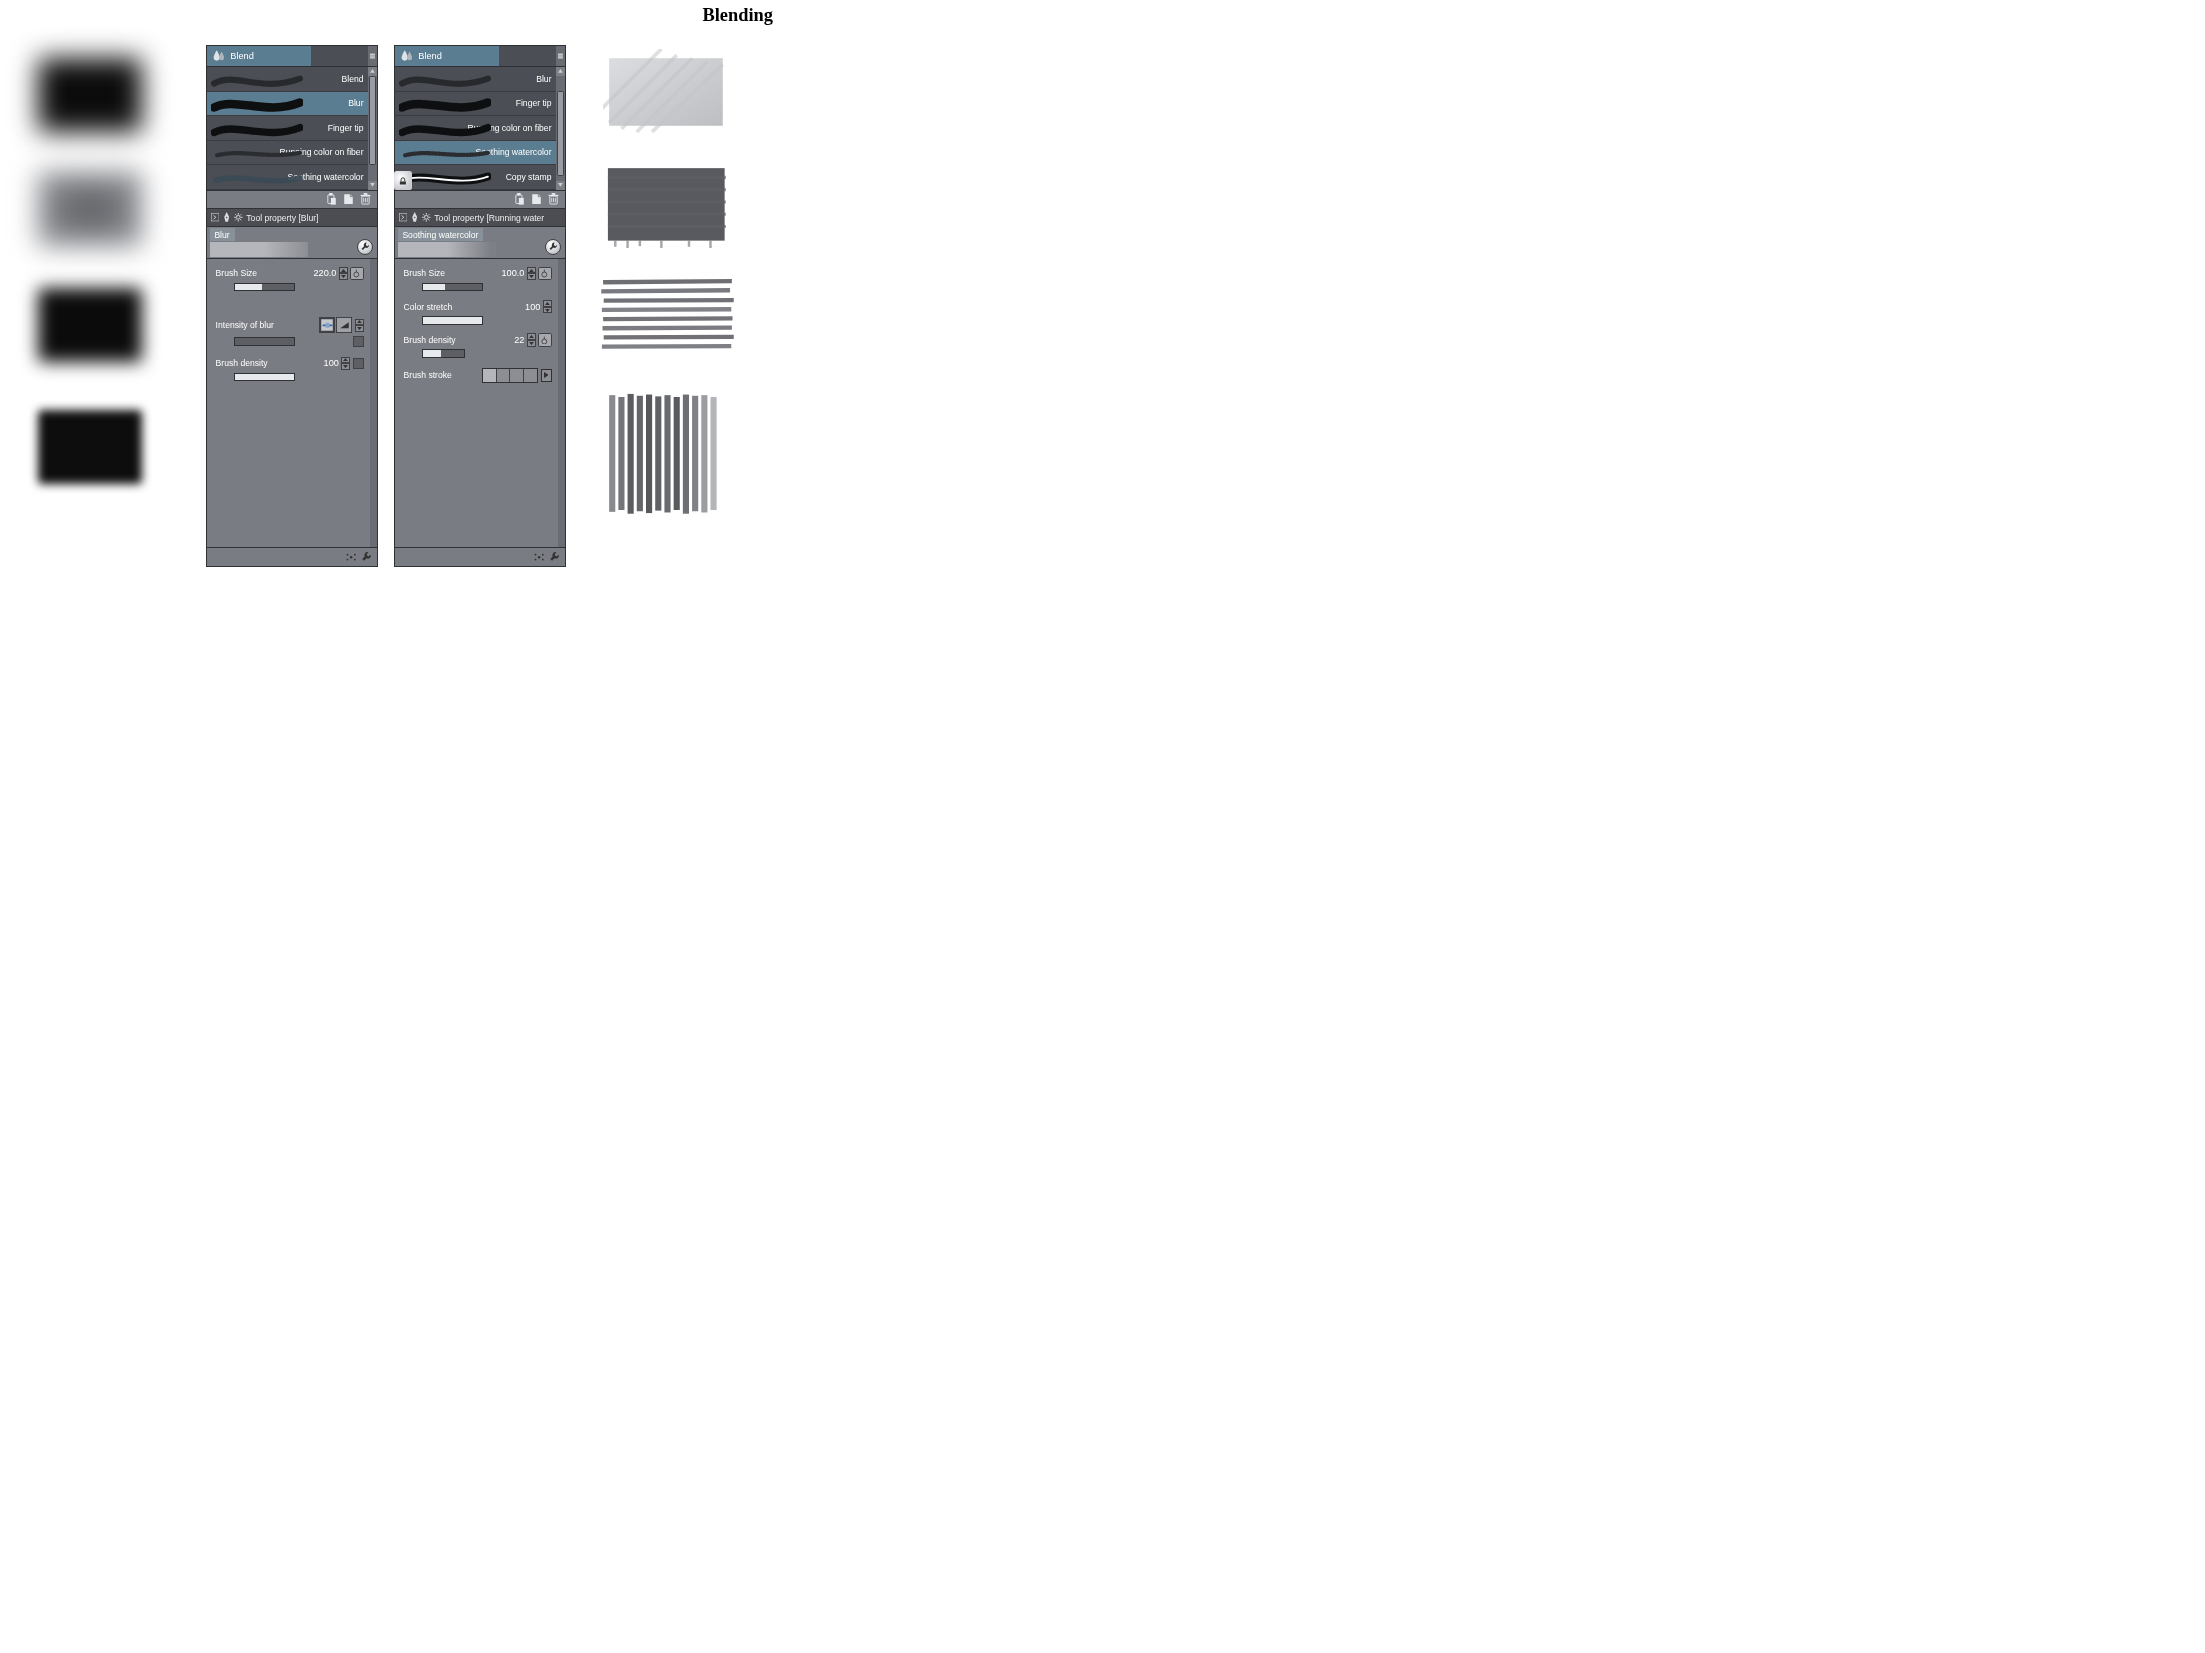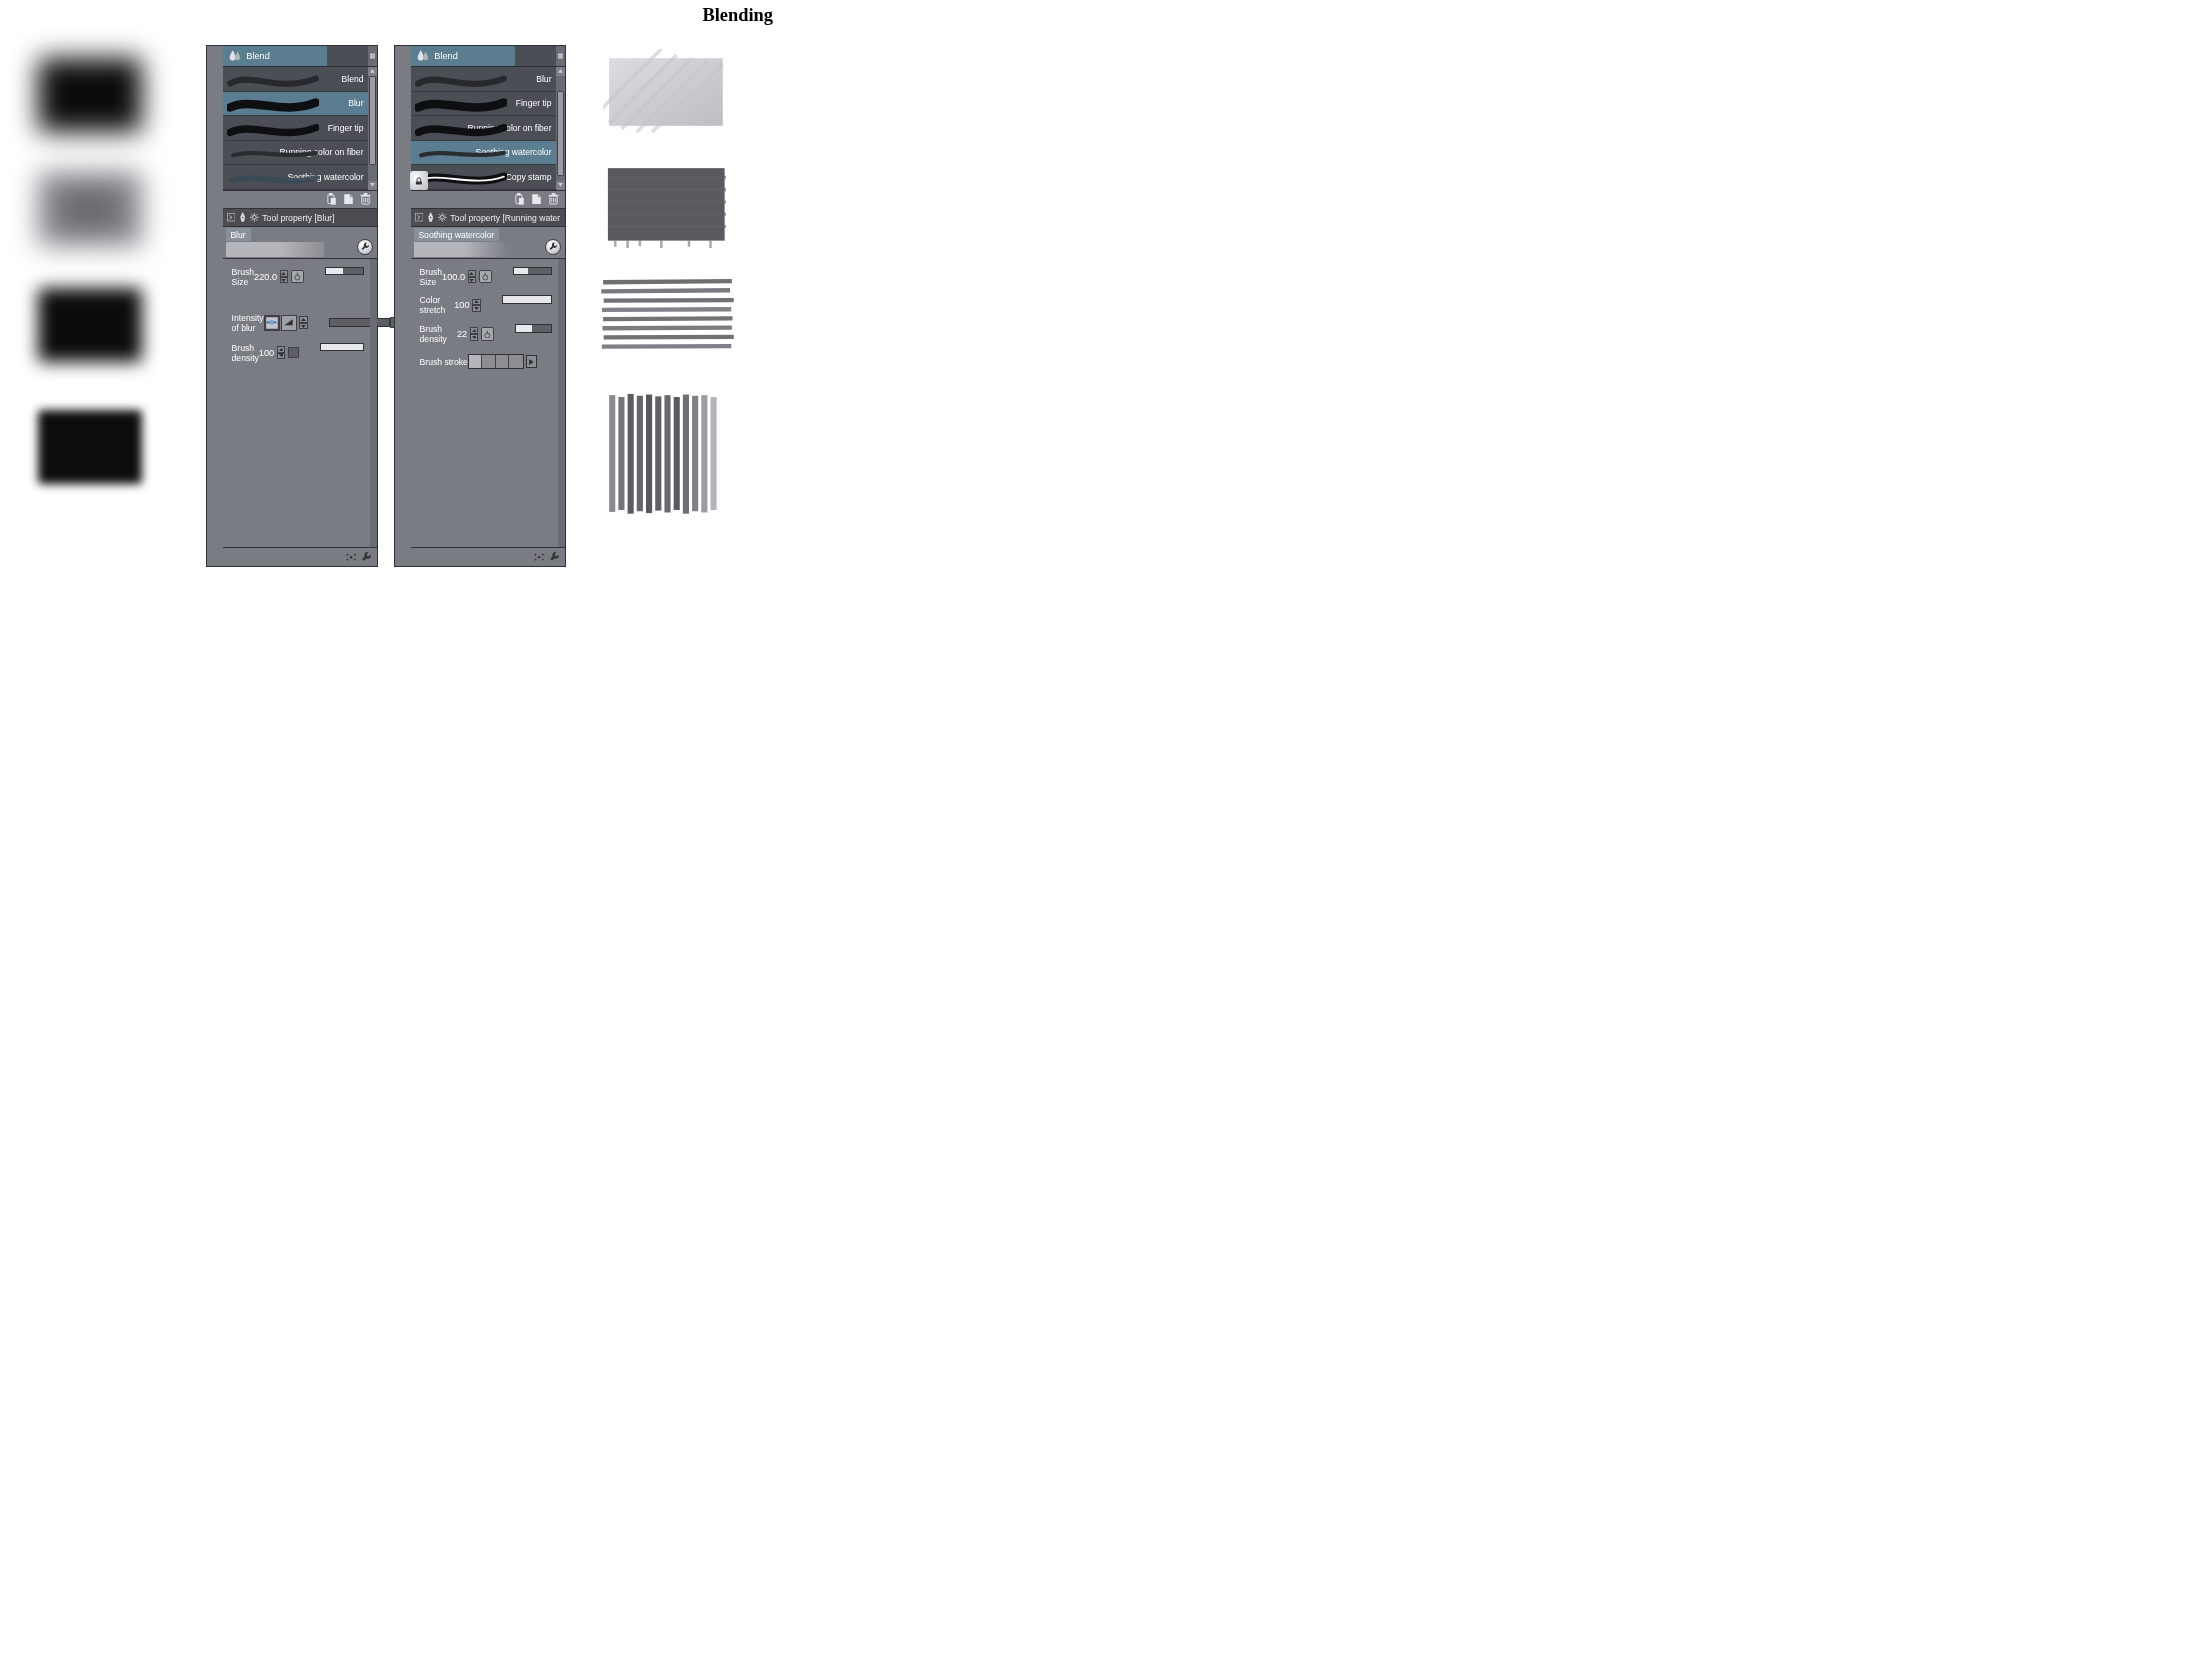--- a/index.html
+++ b/index.html
@@ -41,21 +41,20 @@
   }
 
   
   .panel {
     position: absolute;
     width: 172px;
     background: #7a7c83;
     border: 0.6px solid #2f3135;
     font-size: 8.6px;
     color: #fff;
-    padding-left: 16px;
   }
   .panel-tabstrip {
     height: 21px;
     background: #4c4e55;
     border-bottom: 0.6px solid #2f3135;
     display: flex;
     align-items: stretch;
   }
   .panel-tab {
     background: #5b7d91;
@@ -185,21 +184,21 @@
     position: relative;
     min-height: 282px;
   }
   .tp-scroll {
     width: 7.4px;
     background:#6a6c73;
     position:absolute; right:0; top:0; bottom:0;
   }
 
   .prop-row {
-    display:flex; flex-direction:row;
+    display:flex; flex-direction:column;
     padding: 2.5px 11px 2.5px 6.1px;
     gap: 2.5px;
   }
   .prop-row .row-main {
     display:flex; align-items:center; justify-content:space-between;
   }
   .prop-label { color:#fff; font-size:8.6px; }
   .value-group { display:flex; align-items:center; gap:2.5px; }
   .value-text { color:#fff; font-size:9.2px; }
   .spinner {

